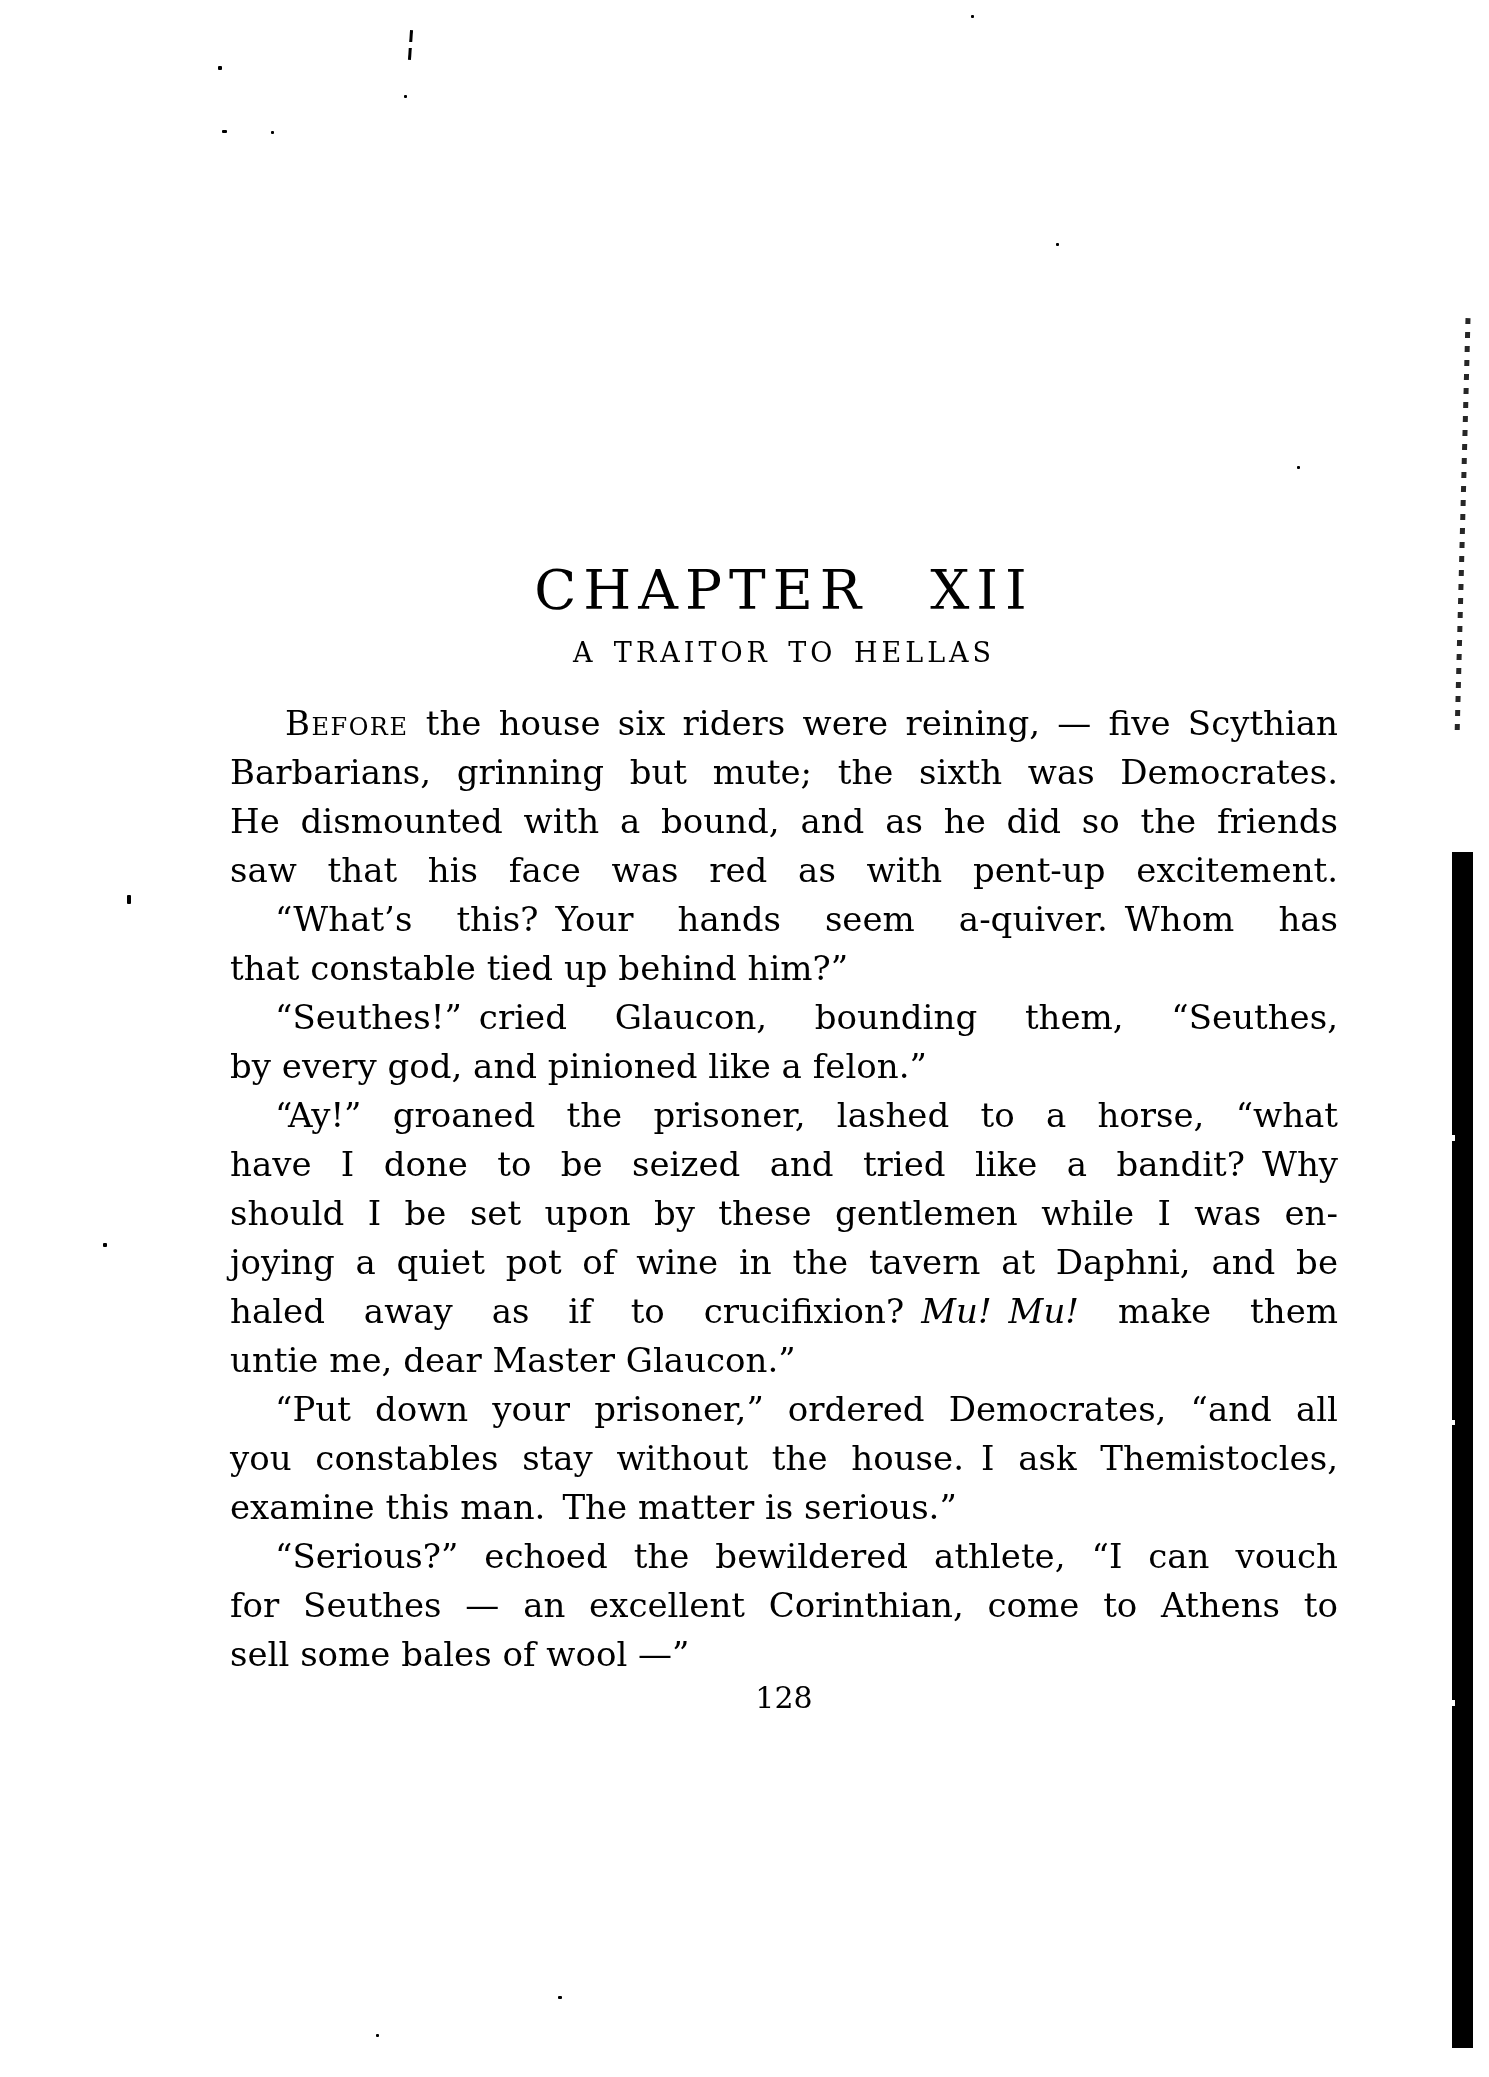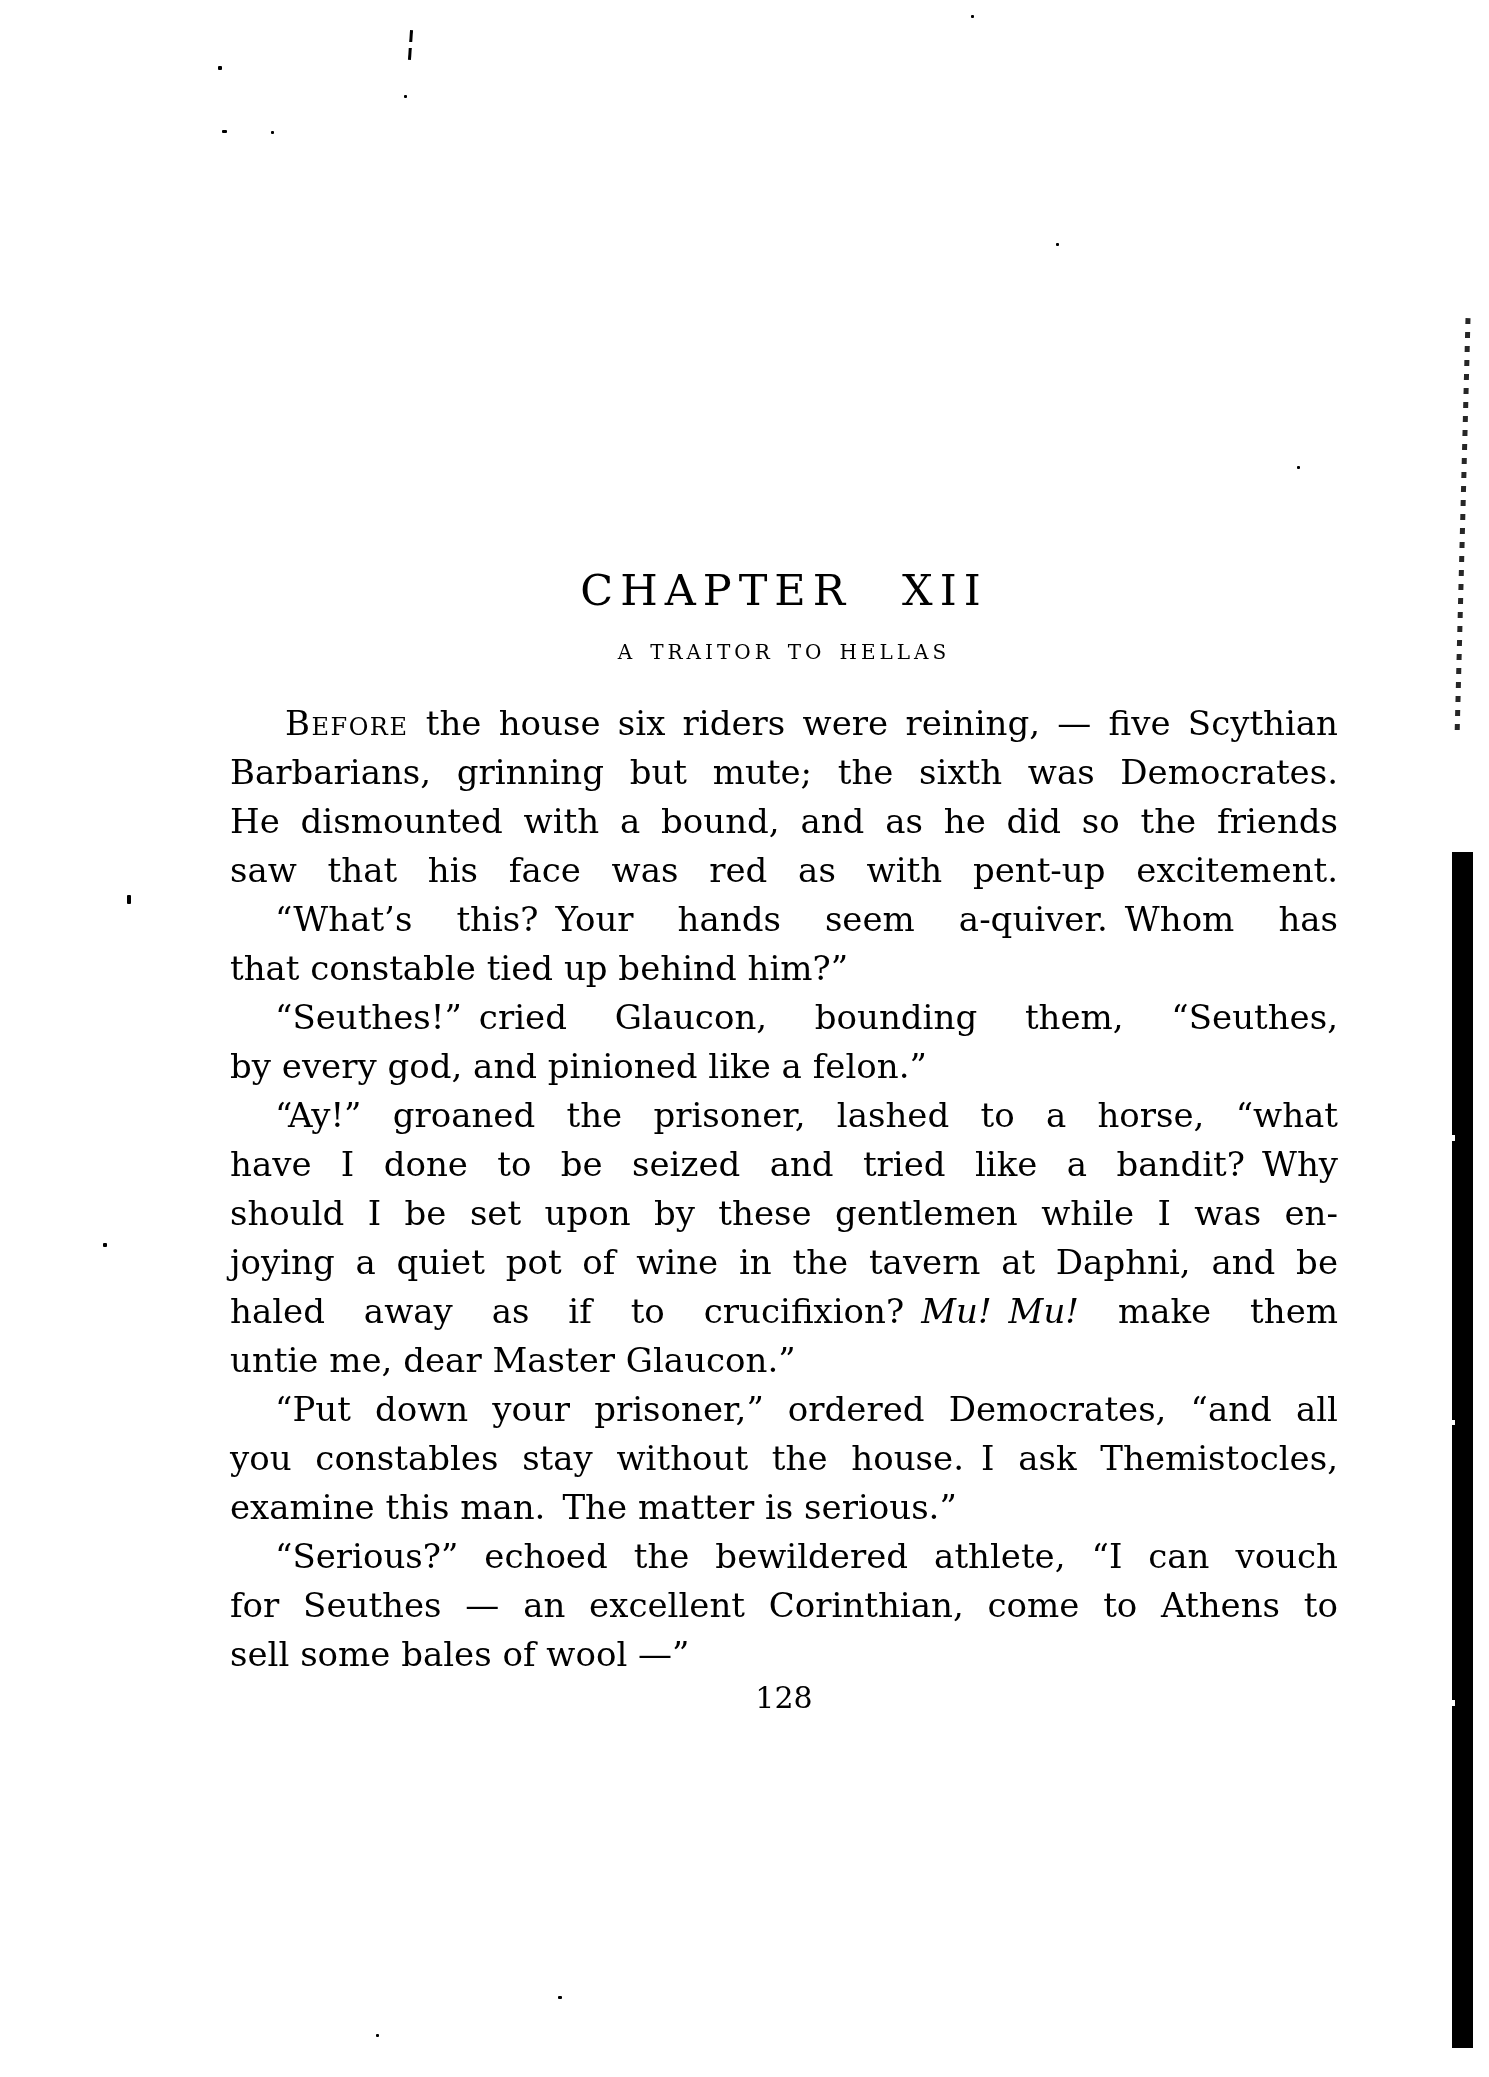--- a/index.html
+++ b/index.html
@@ -10,28 +10,28 @@
     overflow:hidden;
     font-family:"DejaVu Serif","Liberation Serif",serif;
     color:#000;
   }
   .content{
     position:absolute;
     left:230px;top:568px;width:1108px;
   }
   .chapter-heading{
     text-align:center;
-    font-size:43px;
+    font-size:55px;
     line-height:44px;
     letter-spacing:7px;
     white-space:pre;
   }
   .chapter-subtitle{
     text-align:center;
-    font-size:20px;
+    font-size:27px;
     line-height:27px;
     letter-spacing:4px;
     margin-top:27px;
     white-space:pre;
   }
   .body-text{margin-top:33px;}
   .para{margin:0;}
   .line{
     font-size:34px;
     line-height:49px;

